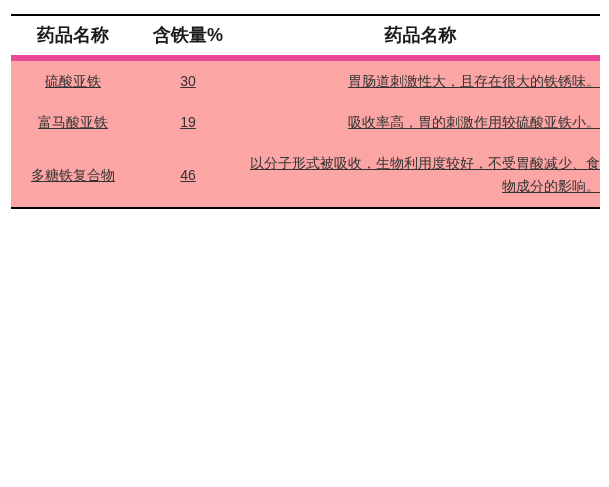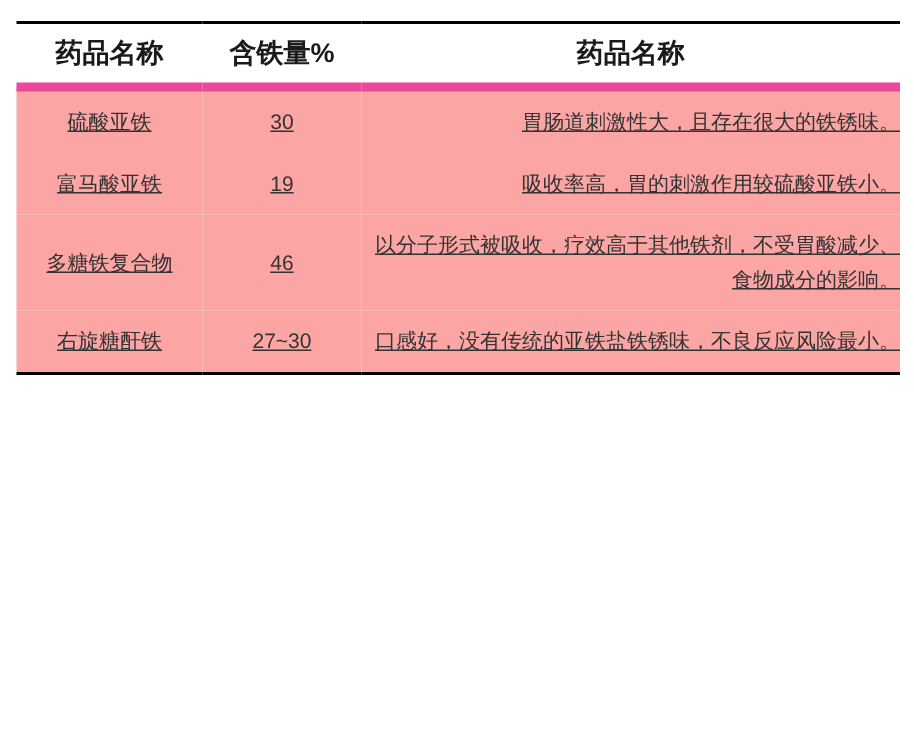--- a/index.html
+++ b/index.html
@@ -85,22 +85,17 @@
         <td class="cell-desc">胃肠道刺激性大，且存在很大的铁锈味。</td>
       </tr>
       <tr>
         <td class="cell-name">富马酸亚铁</td>
         <td class="cell-iron">19</td>
         <td class="cell-desc">吸收率高，胃的刺激作用较硫酸亚铁小。</td>
       </tr>
       <tr>
         <td class="cell-name">多糖铁复合物</td>
         <td class="cell-iron">46</td>
-        <td class="cell-desc">以分子形式被吸收，疗效高于其他铁剂，不受胃酸减少、食物成分的影响。</td>
-      </tr>
-      <tr>
-        <td class="cell-name">右旋糖酐铁</td>
-        <td class="cell-iron">27~30</td>
-        <td class="cell-desc">口感好，没有传统的亚铁盐铁锈味，不良反应风险最小。</td>
+        <td class="cell-desc">以分子形式被吸收，生物利用度较好，不受胃酸减少、食物成分的影响。</td>
       </tr>
     </tbody>
   </table>
 </div>
 
 </body></html>

